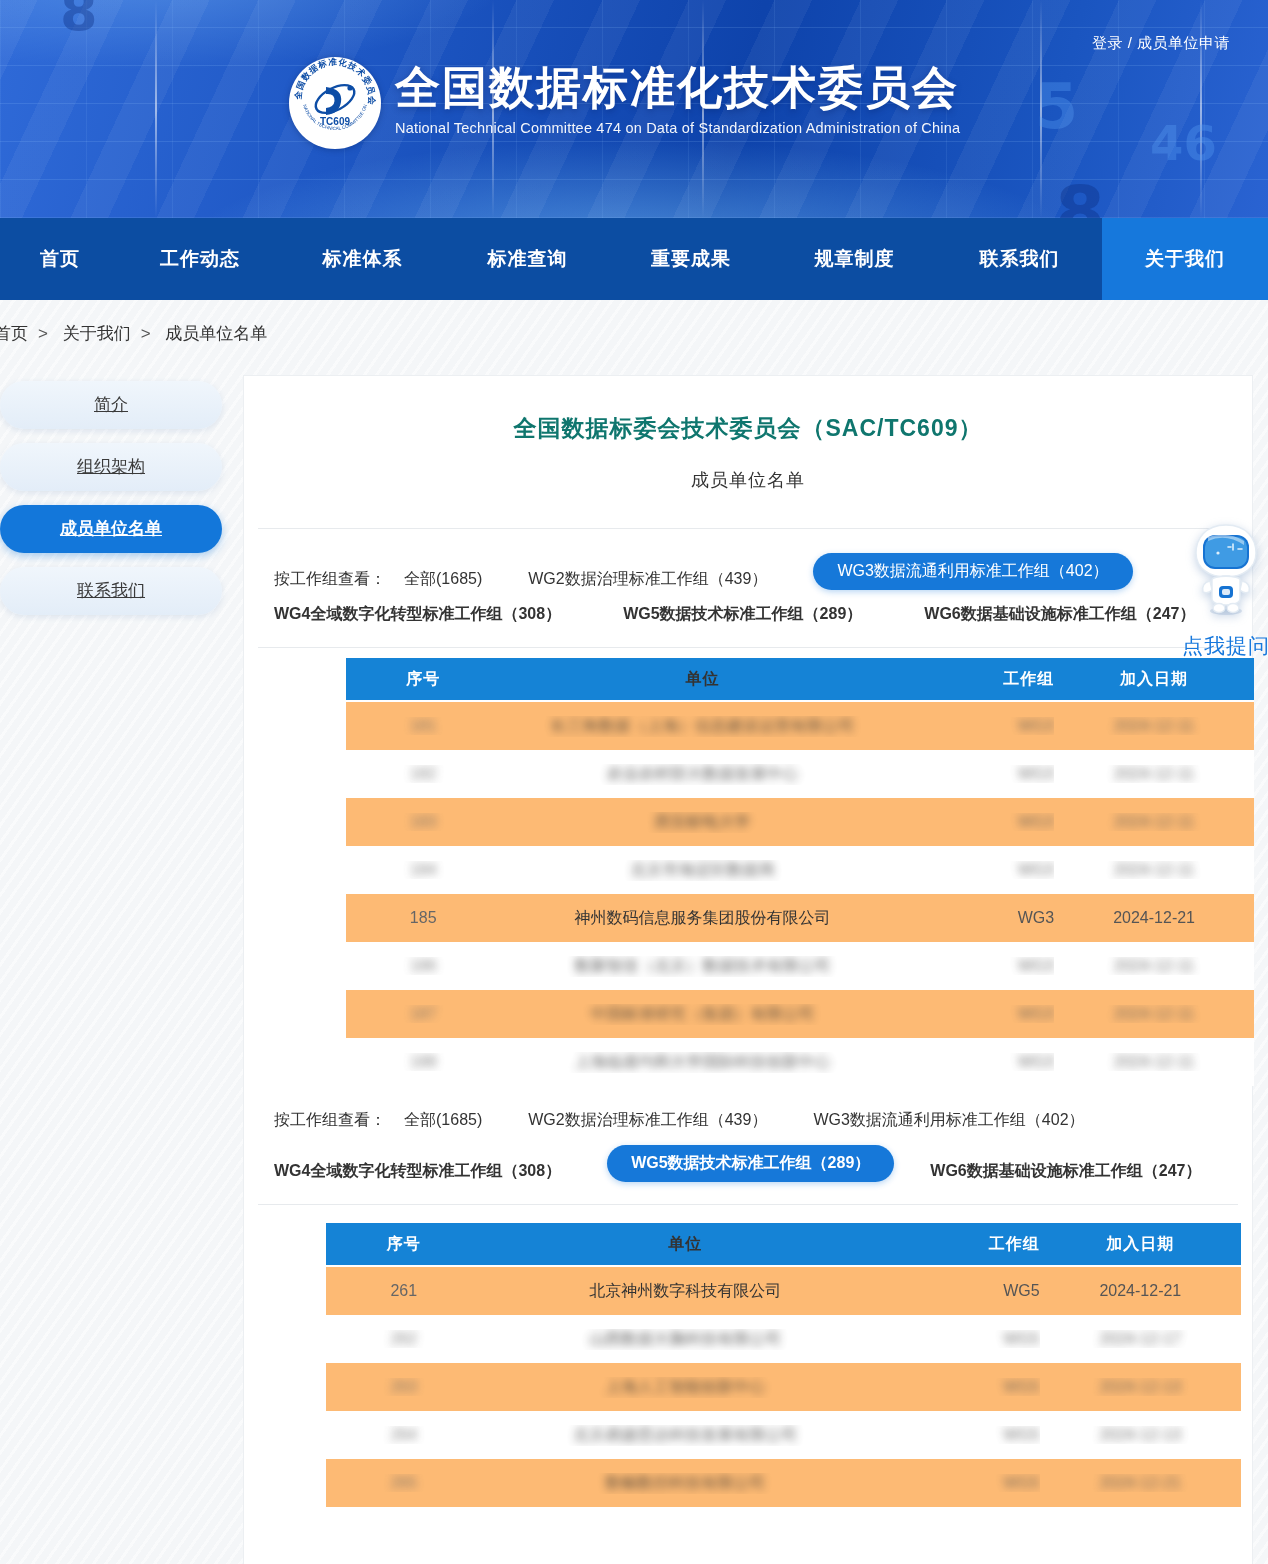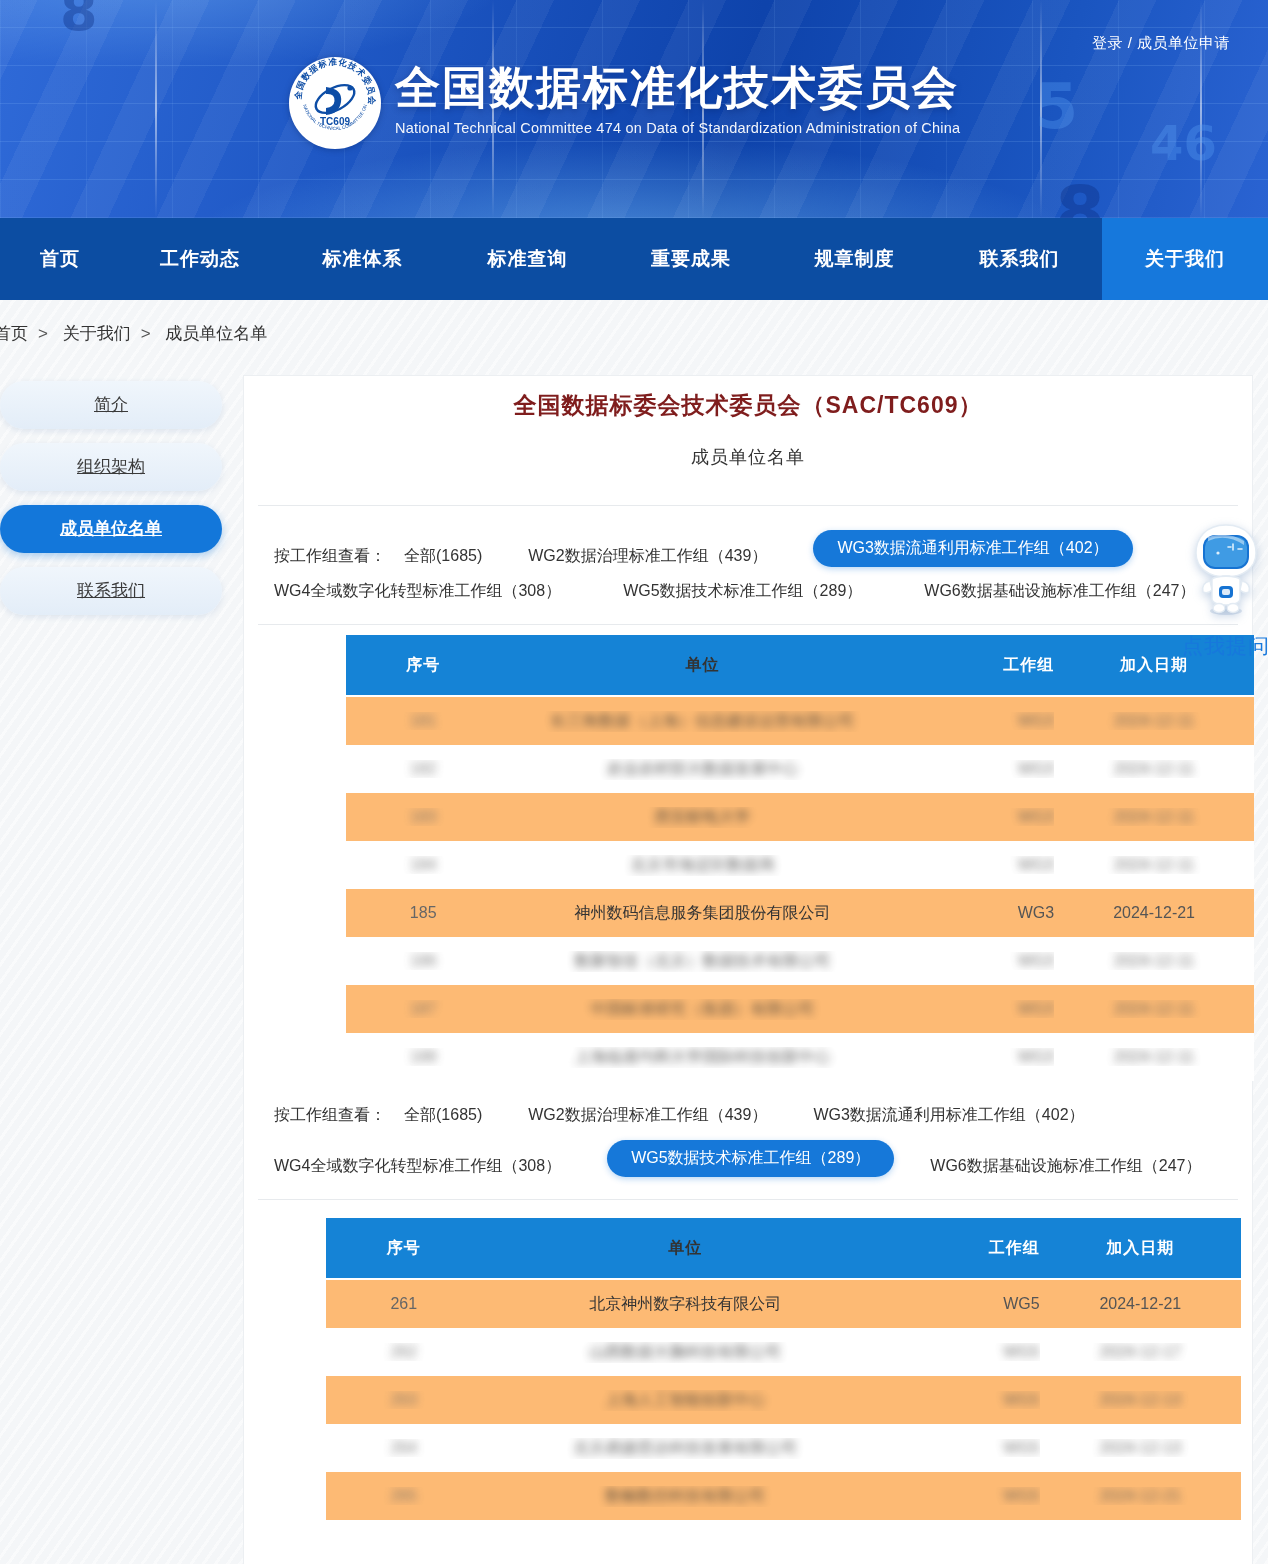--- a/index.html
+++ b/index.html
@@ -51,40 +51,40 @@
   
   .sidebar { position:absolute; left:0; top:381px; width:222px; z-index:2; }
   .side-item { height:48px; margin-bottom:14px; border-radius:26px; text-align:center; line-height:48px;
     font-size:17px; color:#3a3a3a; cursor:pointer;
     background:linear-gradient(180deg,#f0f6fc,#e3edf8); box-shadow:0 2px 6px rgba(110,145,190,.18);text-decoration:underline; }
   .side-item.active { background:#1377DA; color:#fff; font-weight:bold; box-shadow:0 3px 8px rgba(19,119,218,.35); }
 
   
   .main-card { position:absolute; left:243px; top:375px; width:1010px; height:1250px; background:#fff;
     border:1px solid #eceff2; z-index:1; }
-  .page-title { margin-top:14px; text-align:center; font-size:23px; font-weight:bold; color:#7f1d1d; letter-spacing:1px; }
+  .page-title { margin-top:37px; text-align:center; font-size:23px; font-weight:bold; color:#0f766e; letter-spacing:1px; }
   .page-subtitle { margin-top:24px; text-align:center; font-size:18px; color:#333; letter-spacing:1px; }
   .hr { height:1px; background:#e7eaed; margin:0 14px; }
   .hr1 { margin-top:36px; }
 
   .filter-block { margin:0 0 0 30px; }
   .filter-row { display:flex; align-items:flex-end; margin-top:24px; }
-  .filter-row.second { margin-top:14px; }
+  .filter-row.second { margin-top:14px;font-weight:bold; }
   .filter-label { font-size:16px; color:#333; margin-right:18px; white-space:nowrap; }
   .filter-opt { font-size:16px; color:#333; margin-right:46px; cursor:pointer; white-space:nowrap; }
   .filter-opt.pill { background:#1678D9; color:#fff; padding:8px 24px; border-radius:20px; margin-right:36px;
     box-shadow:0 2px 6px rgba(22,120,217,.3); }
   .hr2 { margin-top:22px; }
 
   
   .tbl { position:relative; }
   .tbl-1 { margin:10px 0 0 102px; width:908px; }
   .tbl-2 { margin:18px 0 0 82px; width:915px; }
   .t-row { display:flex; align-items:center; height:48px; }
-  .t-head { background:#1583D6; color:#fff; height:62px; font-size:17px; border-bottom:2px solid #fff; }
+  .t-head { background:#1583D6; color:#fff; height:44px; font-size:17px; border-bottom:2px solid #fff; }
   .t-head .t-cell { font-weight:bold; letter-spacing:1px; }
   .t-cell { text-align:center; font-size:16px; color:#333; overflow:hidden; white-space:nowrap; }
   .c-no { width:17%; color:#666; } .t-head .c-no { color:#fff; }
   .c-unit { width:44.5%; }
   .c-grp { width:16.5%; color:#555;text-align:right; } .t-head .c-grp { color:#fff; }
   .c-date { width:22%; color:#555; } .t-head .c-date { color:#fff;text-align:center; }
   .t-row.alt { background:#fdba74; }
   .t-row.plain { background:#fff; }
   .blur { filter:blur(4px); opacity:.8; }
 

